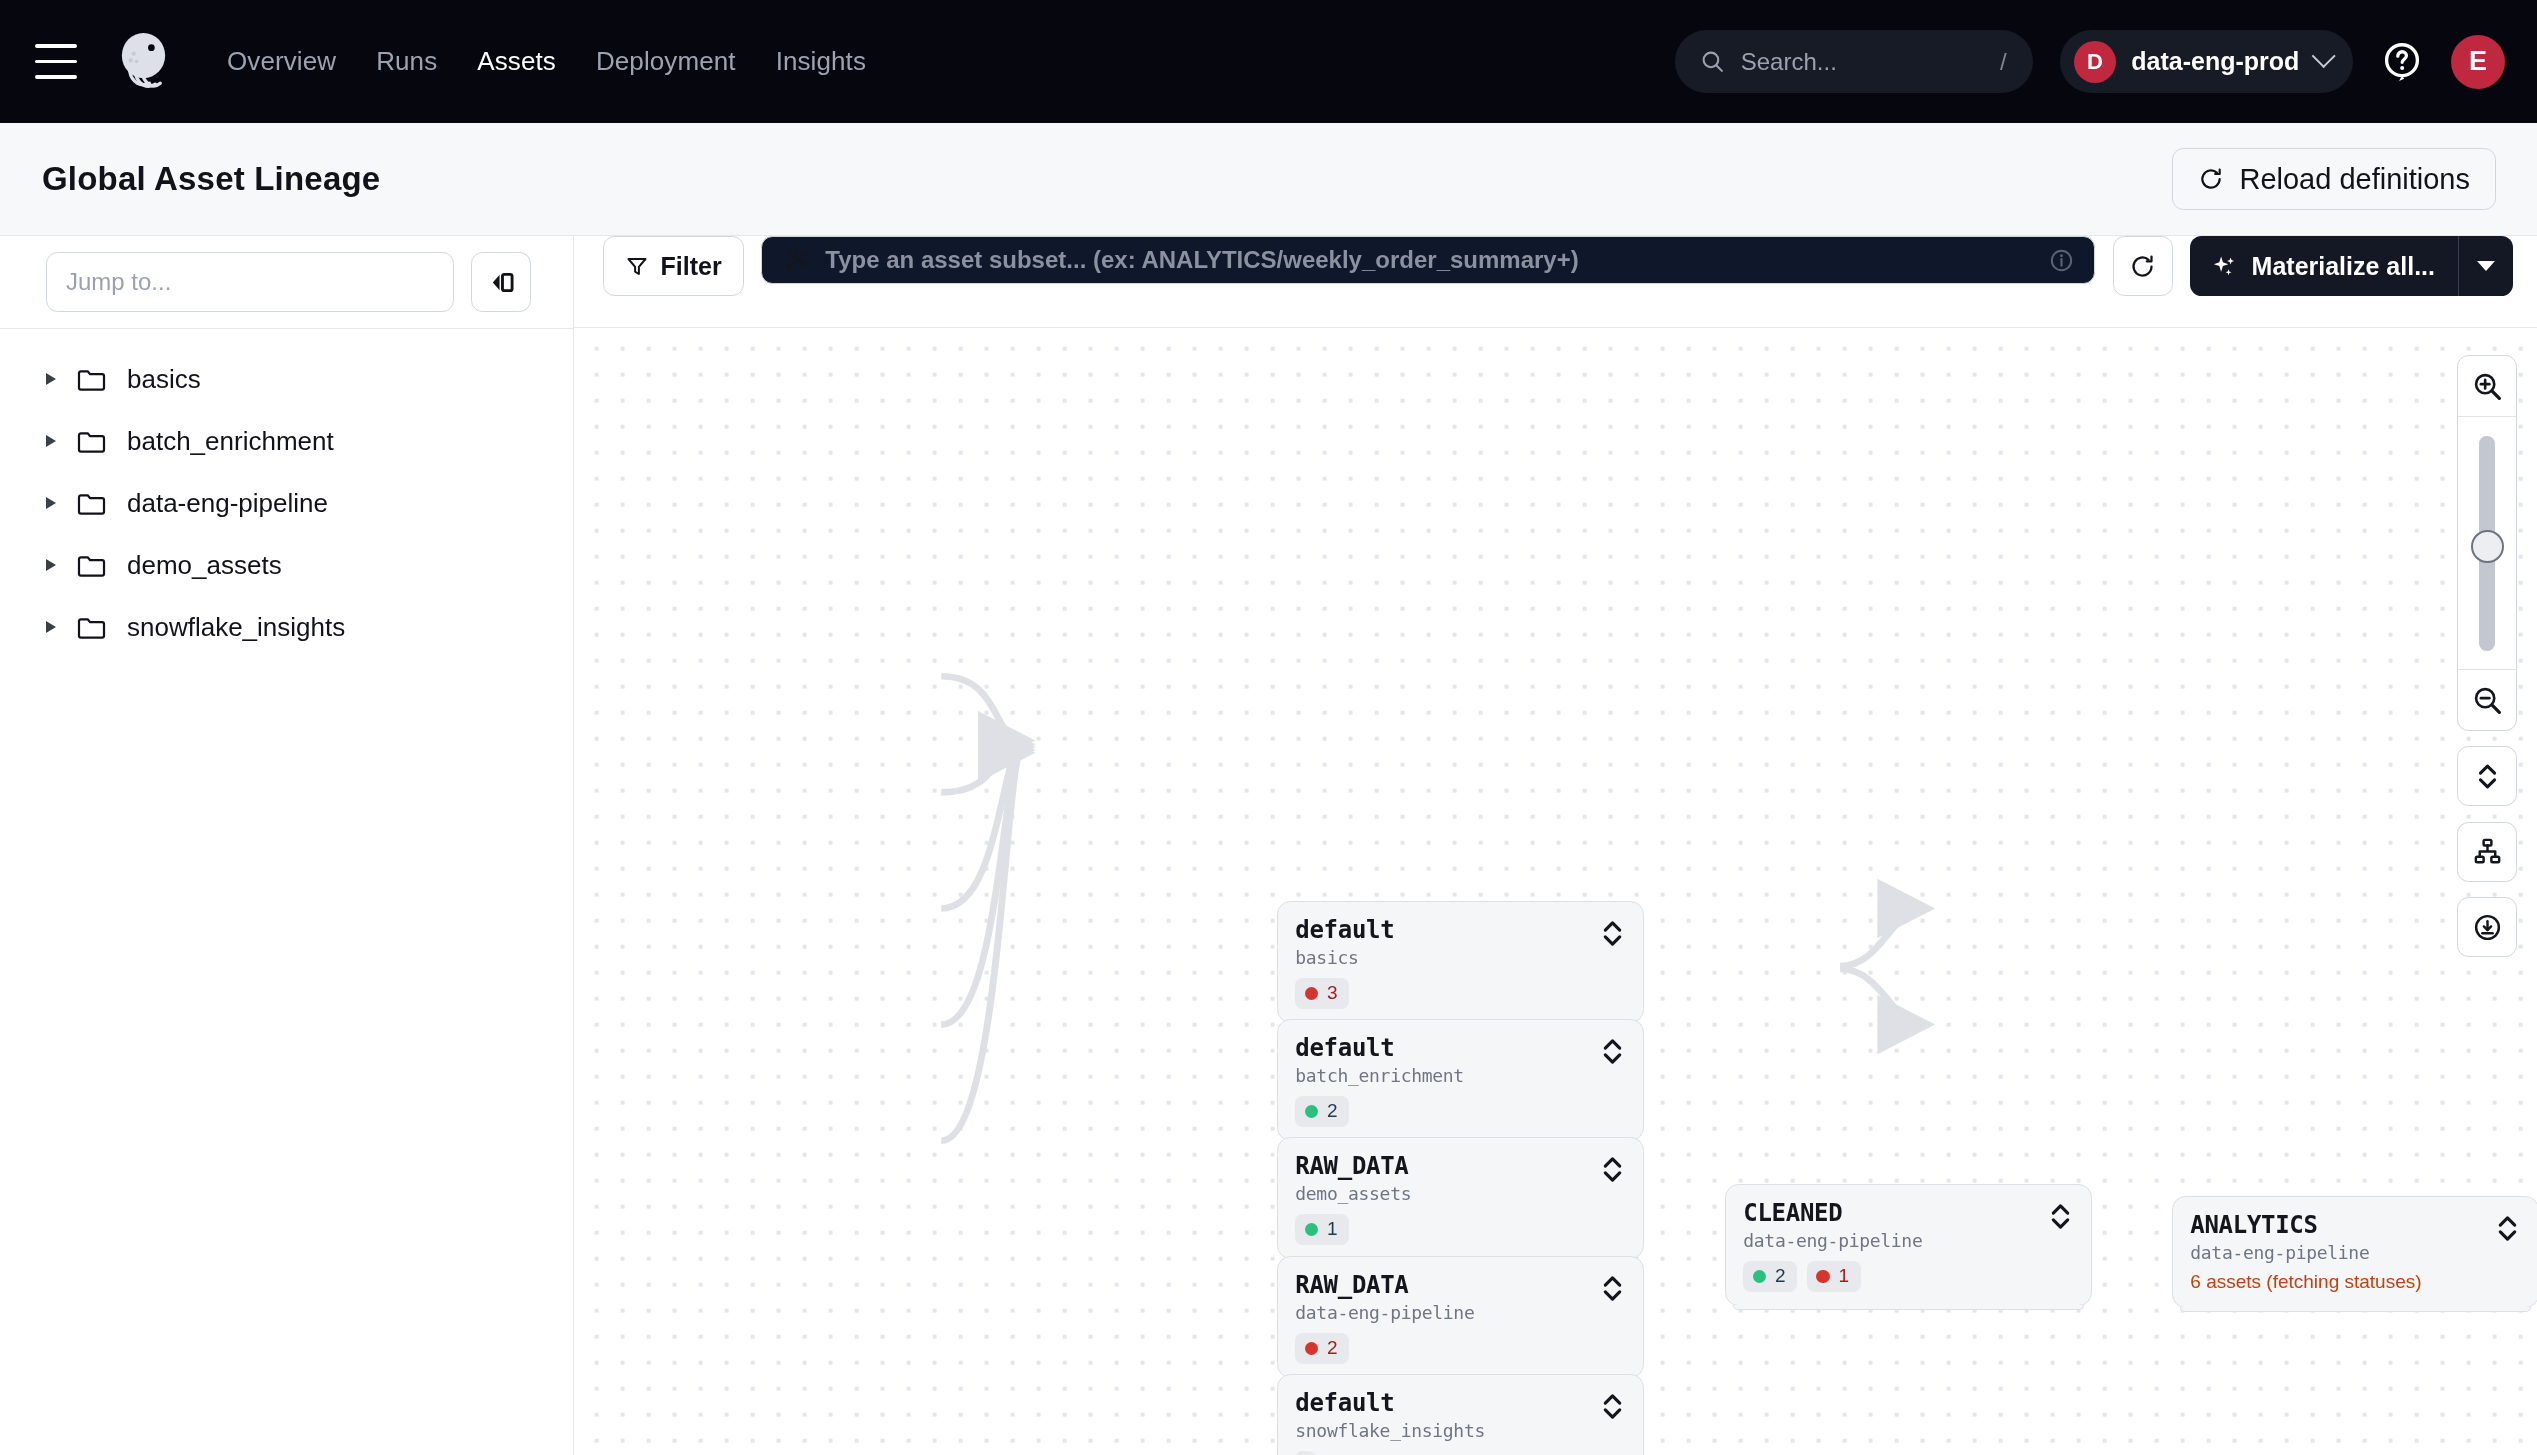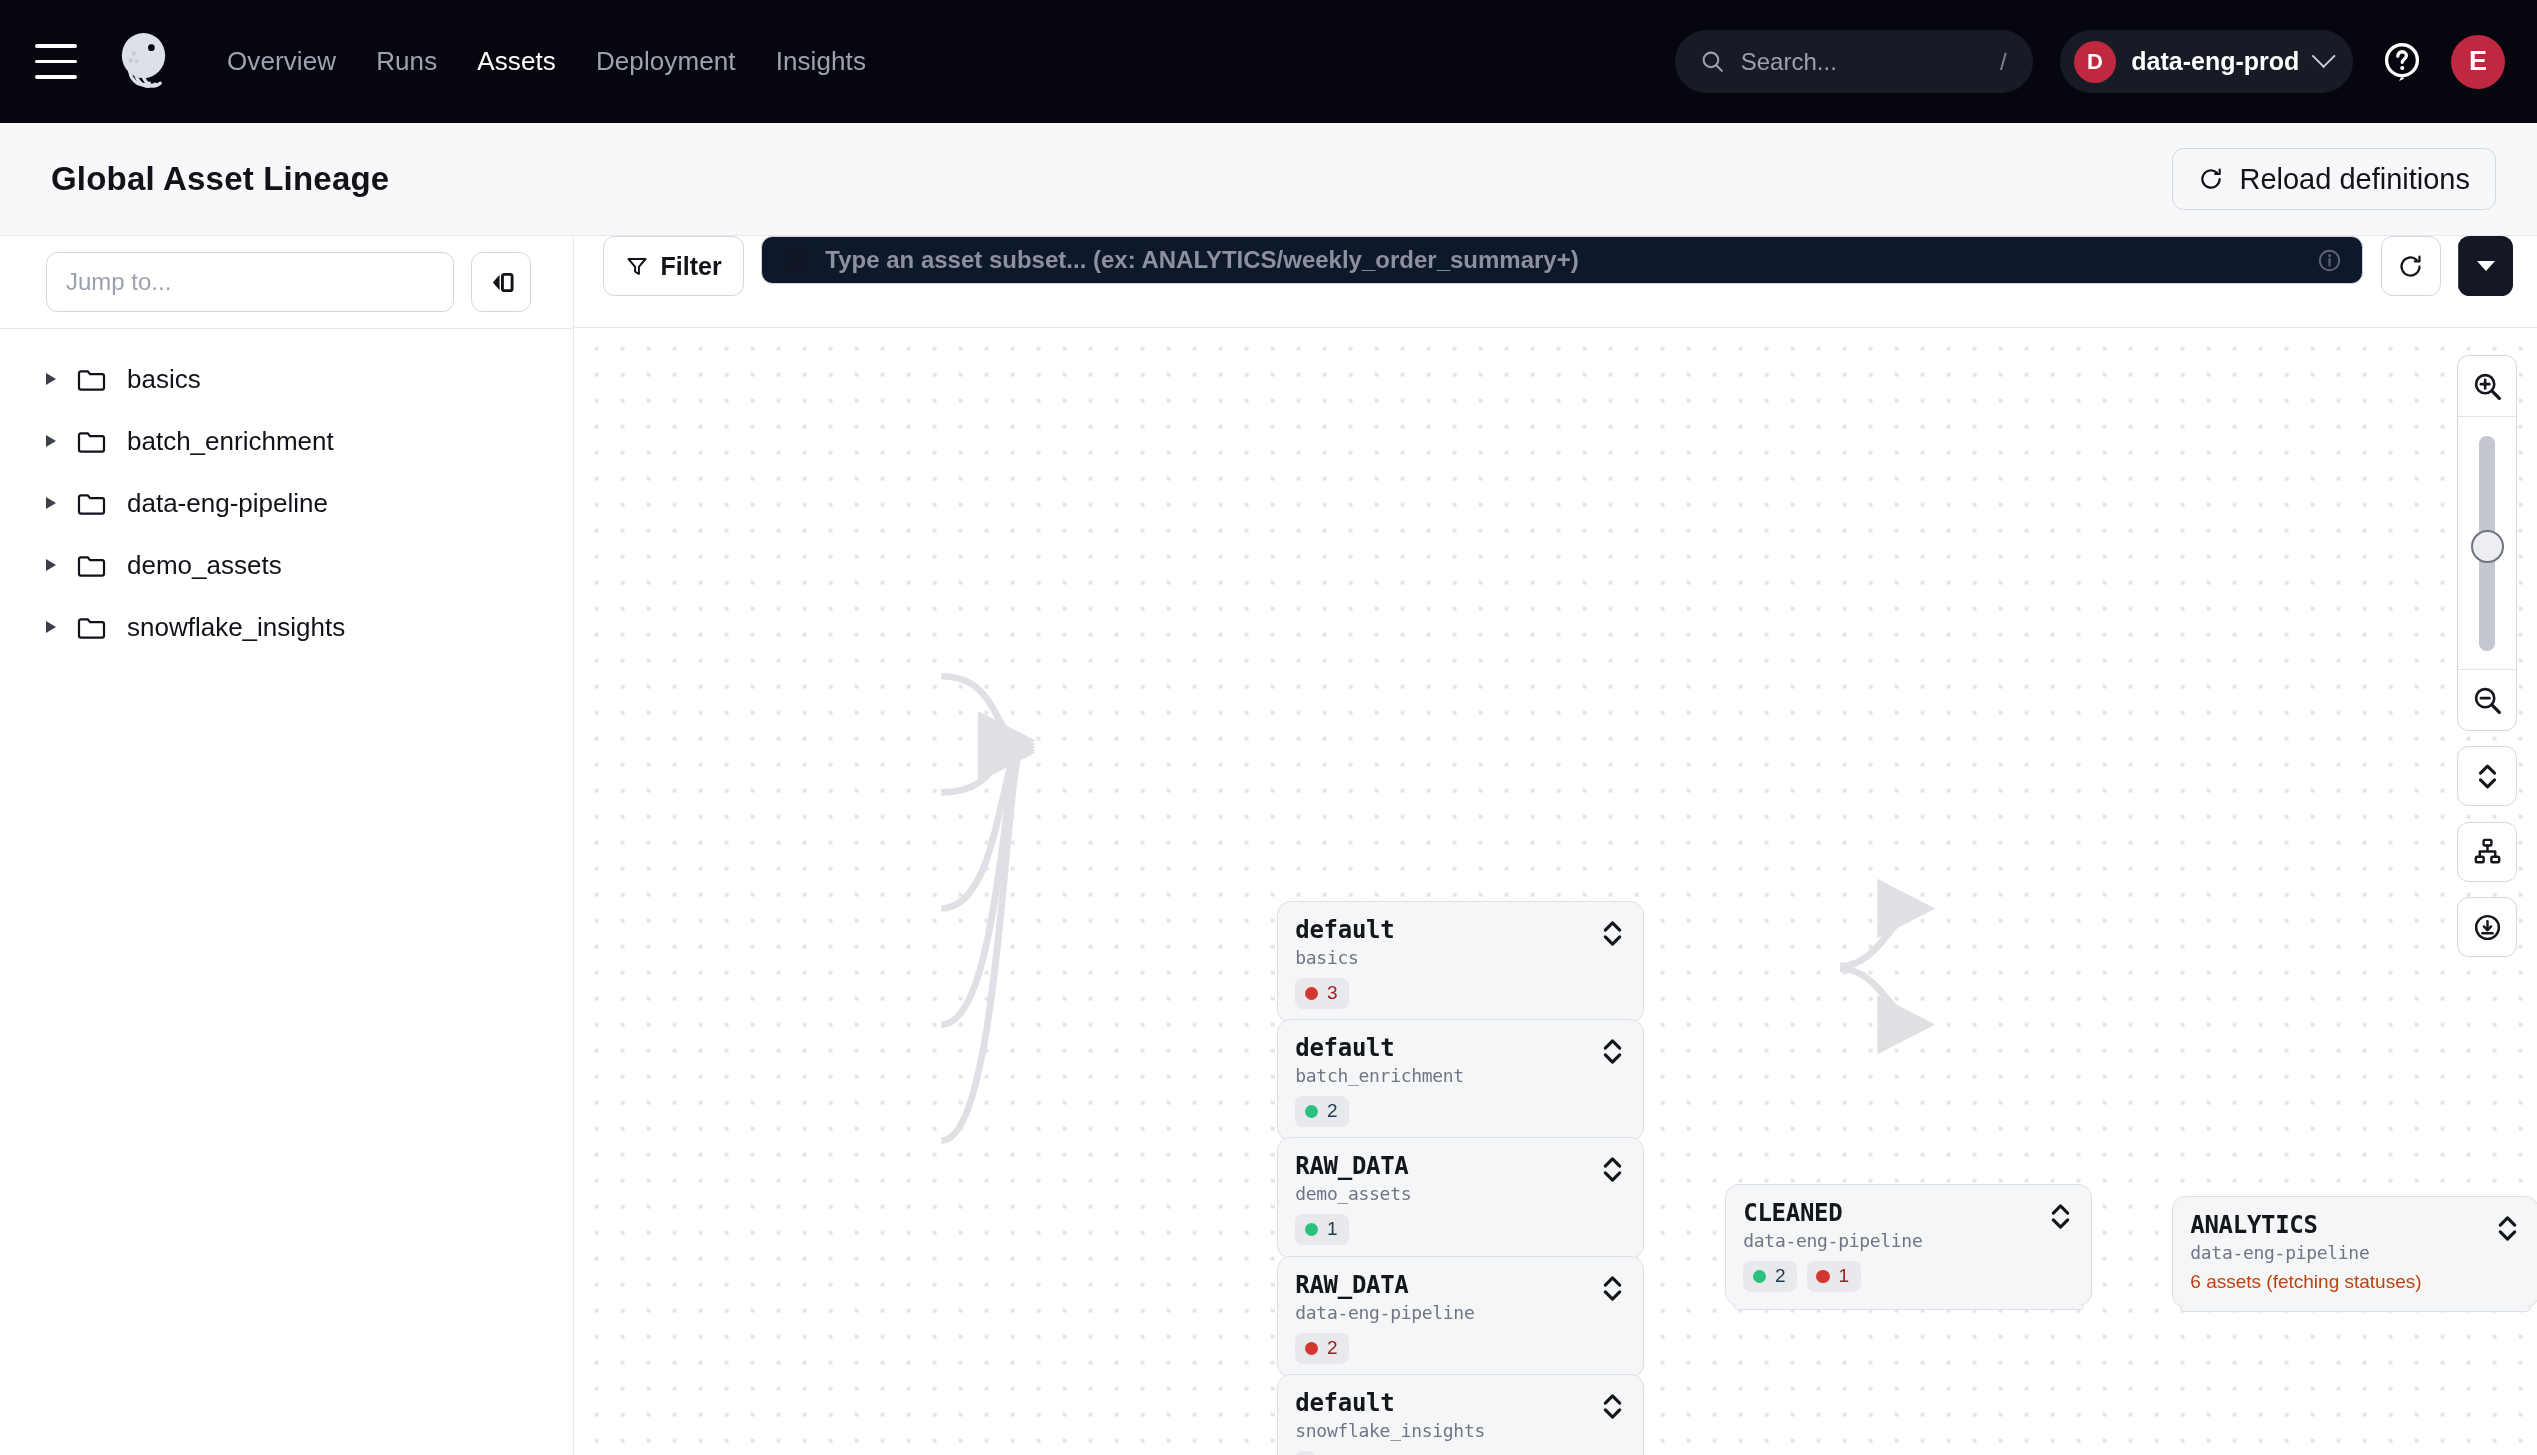--- a/index.html
+++ b/index.html
@@ -43,21 +43,21 @@
   .help-icon { width: 44px; height: 44px; cursor: pointer; }
   .avatar-lg { width: 54px; height: 54px; border-radius: 50%; background: #C02840; color: #fff;
     font-size: 27px; font-weight: 700; display: flex; align-items: center; justify-content: center; cursor: pointer; }
 
   
   .pagehead {
     height: 113px; flex: 0 0 113px; background: #F7F8FA;
     display: flex; align-items: center; padding: 0 42px 0 42px;
     border-bottom: 1px solid #E6E8EC;
   }
-  .pagetitle { font-size: 33px; font-weight: 600; color: #12131A; letter-spacing: 0.2px; margin-left: 9px; }
+  .pagetitle { font-size: 33px; font-weight: 600; color: #12131A; letter-spacing: 0.2px; }
   .btn-outline {
     margin-left: auto; height: 62px; border: 1px solid #D2D6DE; border-radius: 11.5px;
     background: #F7F8FA; display: flex; align-items: center; gap: 15.4px; padding: 0 25px;
     font-size: 29px; color: #12131A; cursor: pointer;
   }
 
   
   .body { flex: 1; display: flex; min-height: 0; }
 
   
@@ -286,20 +286,28 @@
         </div>
 
         <div class="icon-btn">
           <svg width="27" height="27" viewBox="0 0 24 24">
             <path d="M20 12a8 8 0 1 1-2.6-5.9" fill="none" stroke="#12131A" stroke-width="2" stroke-linecap="round"></path>
             <path d="M20 3.2 V7.4 H15.8" fill="none" stroke="#12131A" stroke-width="2" stroke-linecap="round" stroke-linejoin="round"></path>
           </svg>
         </div>
 
         <div class="mat-group">
+          <div class="mat-main">
+            <svg width="27" height="27" viewBox="0 0 24 24">
+              <path d="M9 3.2 L10.6 8.2 L15.4 9.9 L10.6 11.6 L9 16.6 L7.4 11.6 L2.6 9.9 L7.4 8.2 Z" fill="#fff"></path>
+              <path d="M17.4 4 L18.2 6.3 L20.5 7.1 L18.2 7.9 L17.4 10.2 L16.6 7.9 L14.3 7.1 L16.6 6.3 Z" fill="#fff"></path>
+              <path d="M15.6 14.4 L16.3 16.4 L18.3 17.1 L16.3 17.8 L15.6 19.8 L14.9 17.8 L12.9 17.1 L14.9 16.4 Z" fill="#fff"></path>
+            </svg>
+            <span>Materialize all...</span>
+          </div>
           <div class="mat-sep"></div>
           <div class="mat-arrow">
             <div class="tri-down"></div>
           </div>
         </div>
       </div>
 
       <div class="canvas">
 
         <svg class="edges" viewBox="0 0 2043 1194" preserveAspectRatio="none">

